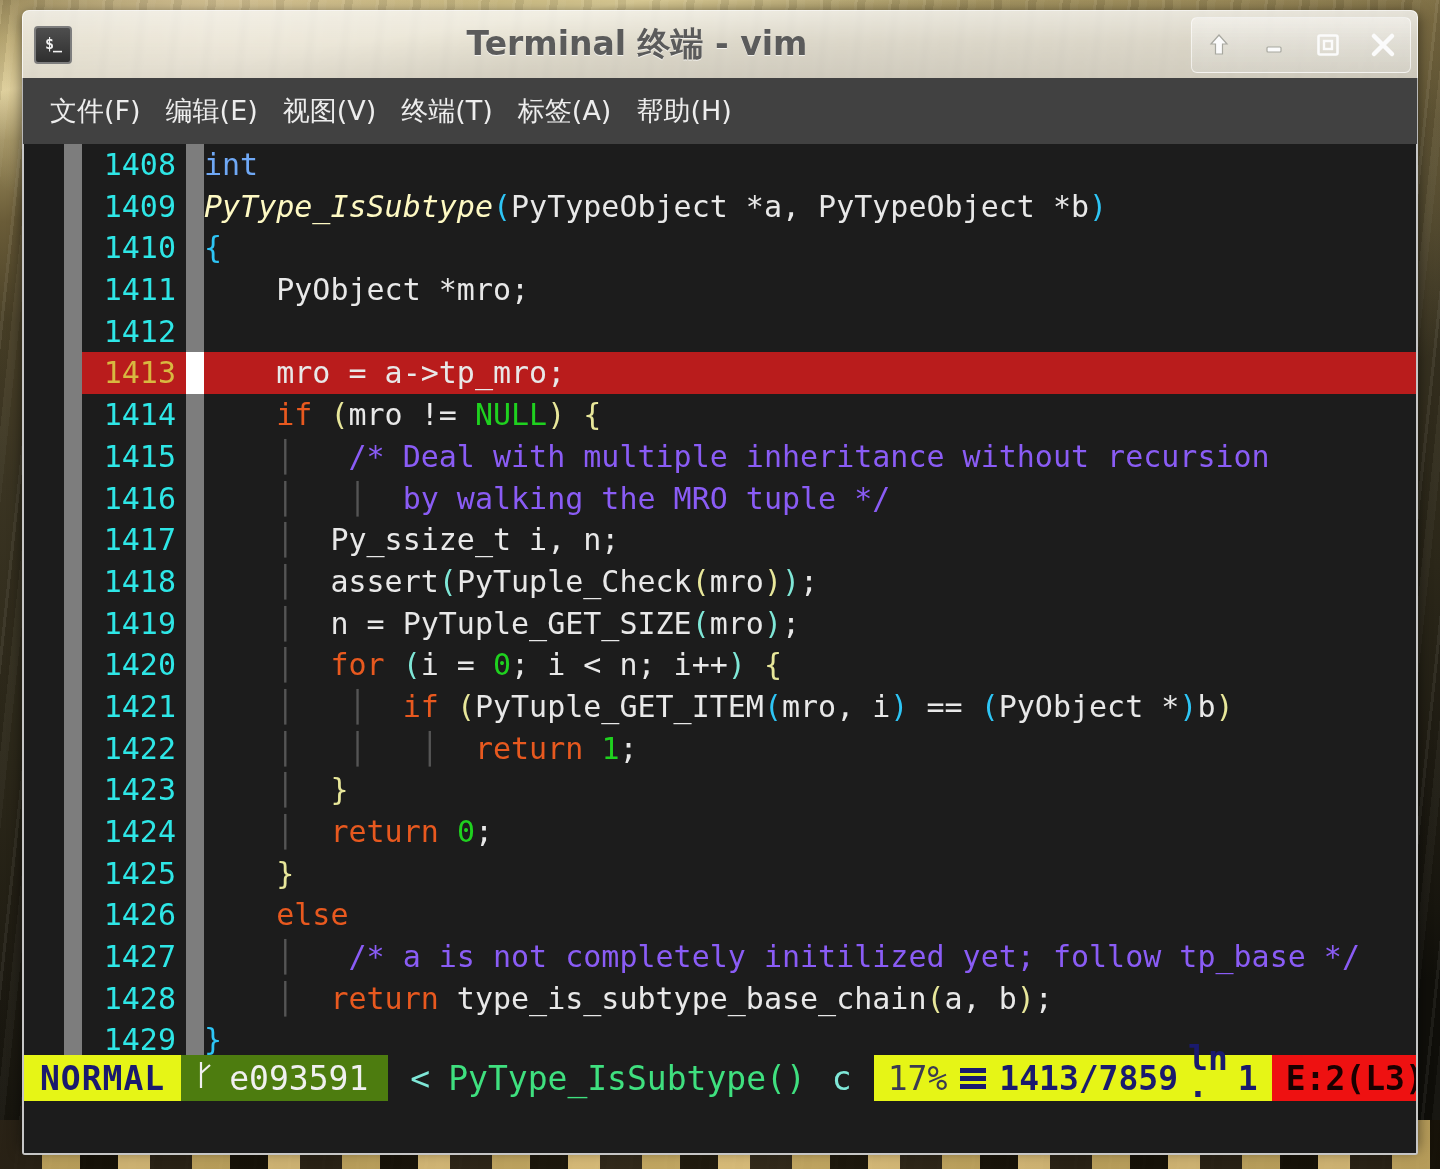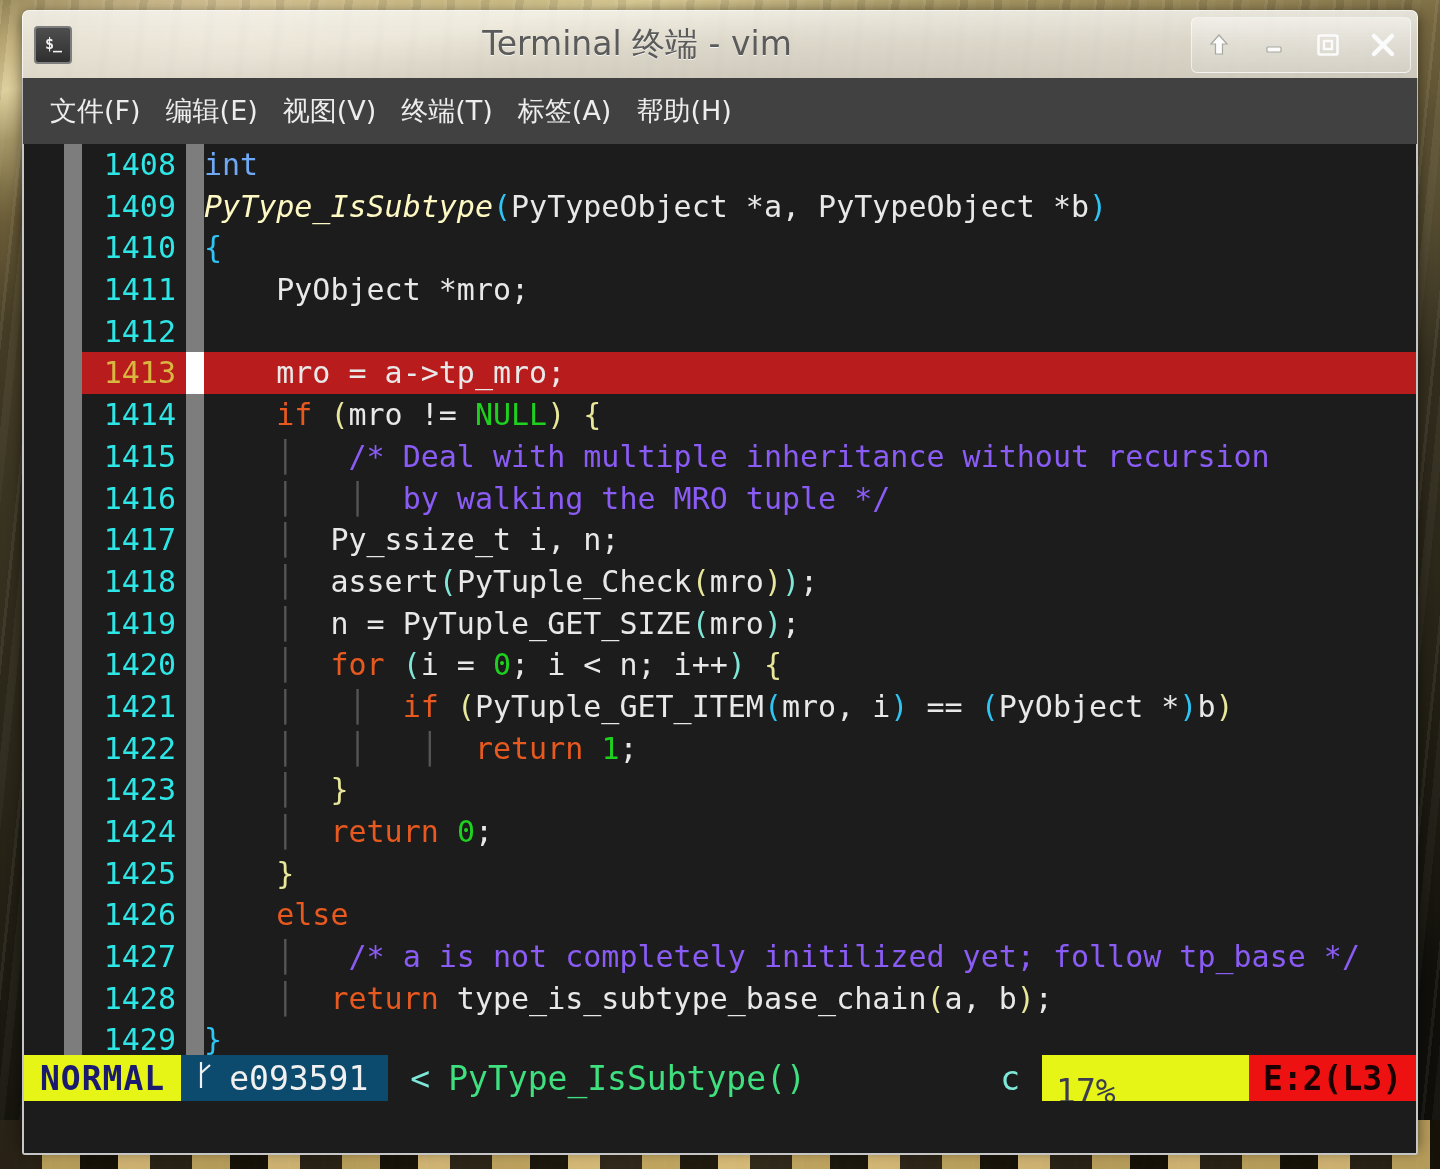--- a/index.html
+++ b/index.html
@@ -99,21 +99,21 @@
     align-items: center;
     justify-content: center;
     letter-spacing: -1px;
     padding-bottom: 2px;
   }
   #title-text {
     flex: 1;
     text-align: center;
     font-family: "DejaVu Sans", sans-serif;
     font-size: 33px;
-    font-weight: normal;
+    font-weight: bold;
     color: #5b5b5b;
     text-shadow: 0 1px 0 rgba(255,255,255,0.7);
     letter-spacing: 0px;
     white-space: nowrap;
   }
   #win-buttons {
     width: 220px;
     height: 56px;
     margin-right: 6px;
     display: flex;
@@ -237,21 +237,21 @@
   }
   .sl-mode {
     background: #e6f516;
     color: #1a1a6e;
     font-weight: bold;
     display: flex; align-items: center;
     padding: 0 16px;
     letter-spacing: 1px;
   }
   .sl-branch {
-    background: #0c4a6e;
+    background: #4d7c0f;
     color: #f0f0f0;
     display: flex; align-items: center;
     gap: 14px;
     padding: 0 20px 0 14px;
   }
   .sl-arrow {
     color: #7fe7d7;
     display: flex; align-items: center;
     padding: 0 18px 0 22px;
     background: #1c1c1c;
@@ -265,25 +265,24 @@
   .sl-spacer { flex: 1; background: #1c1c1c; }
   .sl-ftype {
     color: #7fe7d7;
     display: flex; align-items: center;
     background: #1c1c1c;
     padding: 0 22px 0 0;
   }
   .sl-pos {
     background: #e6f516;
     color: #1a1a6e;
-    display: flex; align-items: flex-start;
+    display: flex; align-items: center;
     gap: 10px;
-    padding: 17px 14px;
+    padding: 0 14px;
     font-weight: bold;
-    flex-direction: column;
   }
   .sl-pos .pct { color: #3b3b52; font-weight: normal; }
   .sl-err {
     background: #ee1111;
     color: #1a0000;
     display: flex; align-items: center;
     padding: 2px 14px;
     font-weight: bold;
   }
   #cmdline {

